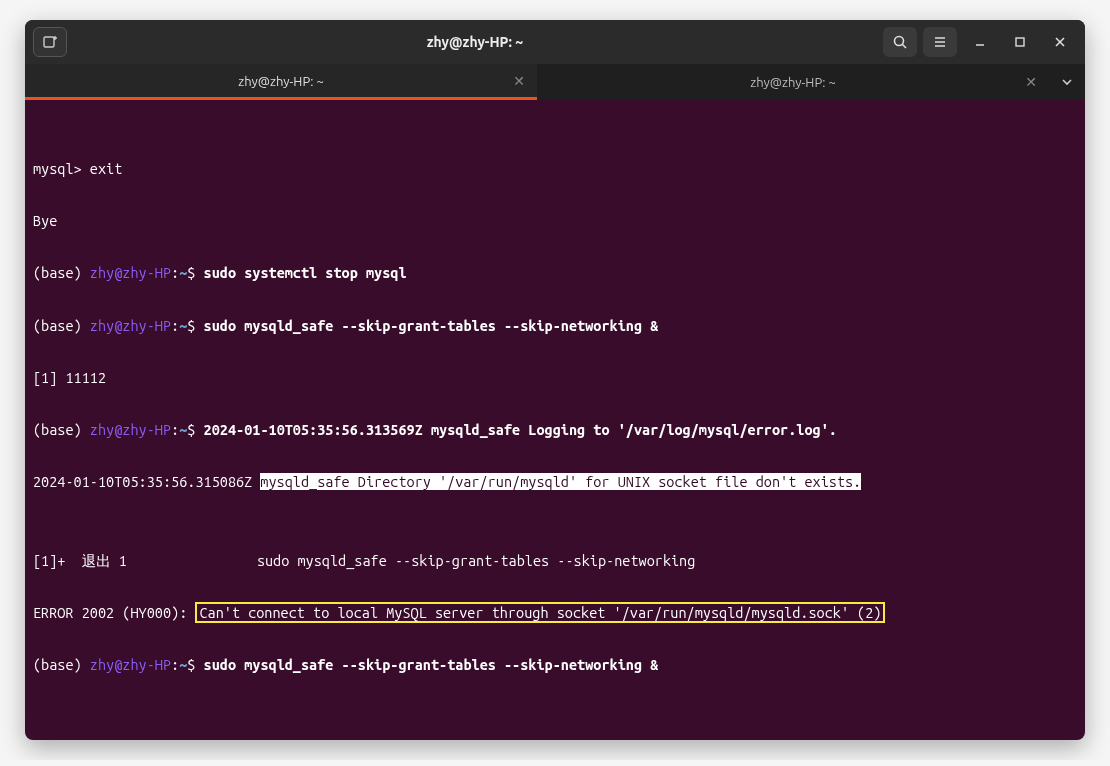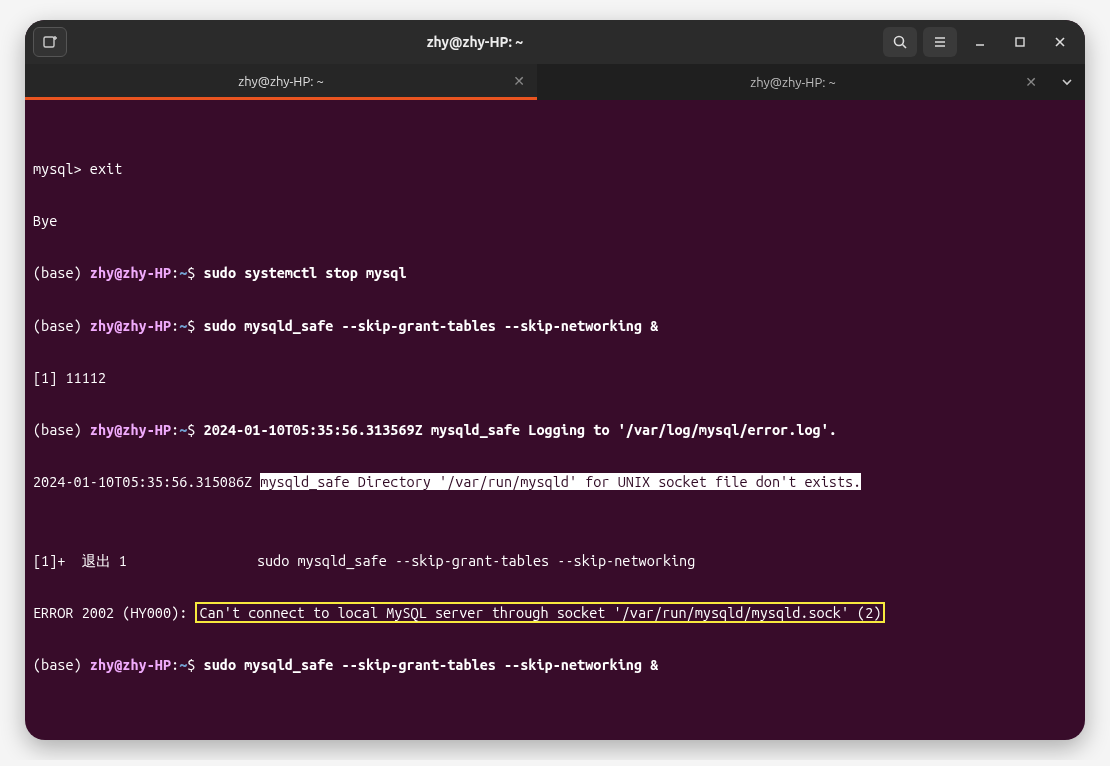--- a/index.html
+++ b/index.html
@@ -8,21 +8,21 @@
   font-family: 'Ubuntu Mono', 'DejaVu Sans Mono', Consolas, monospace;
   display: flex;
   align-items: flex-start;
   justify-content: center;
   padding: 20px;
 }
 .window {
   width: 1060px;
   height: 720px;
   background: #380c2a;
-  border-radius: 20px;
+  border-radius: 8px;
   overflow: hidden;
   box-shadow: 0 8px 24px rgba(0,0,0,0.3);
   display: flex;
   flex-direction: column;
 }
 .titlebar {
   height: 44px;
   background: #2b2b2b;
   display: flex;
   align-items: center;
@@ -97,21 +97,21 @@
   flex: 1;
   padding: 30px 8px 8px 8px;
   color: #fff;
   font-size: 14.5px;
   line-height: 1.8;
   overflow: hidden;
   white-space: pre;
   font-family: 'Ubuntu Mono', 'DejaVu Sans Mono', Consolas, monospace;
 }
 .line { white-space: pre-wrap; word-break: break-all; }
-.user { color: #f0abfc; font-weight: bold; }
+.user { color: #8b5cf6; font-weight: normal; }
 .path { color: #729fcf; font-weight: bold; }
 .dollar { color: #fff; }
 .cmd { color: #fff; font-weight: bold; }
 .out { color: #fff; }
 .hl-white { background: #fff; color: #300a24; margin-top: 10px; }
 .hl-yellow { border: 2px solid #f7e93e; padding: 0 2px; text-align: center; }
 svg { display: block; }
 </style>
 </head>
 <body>

